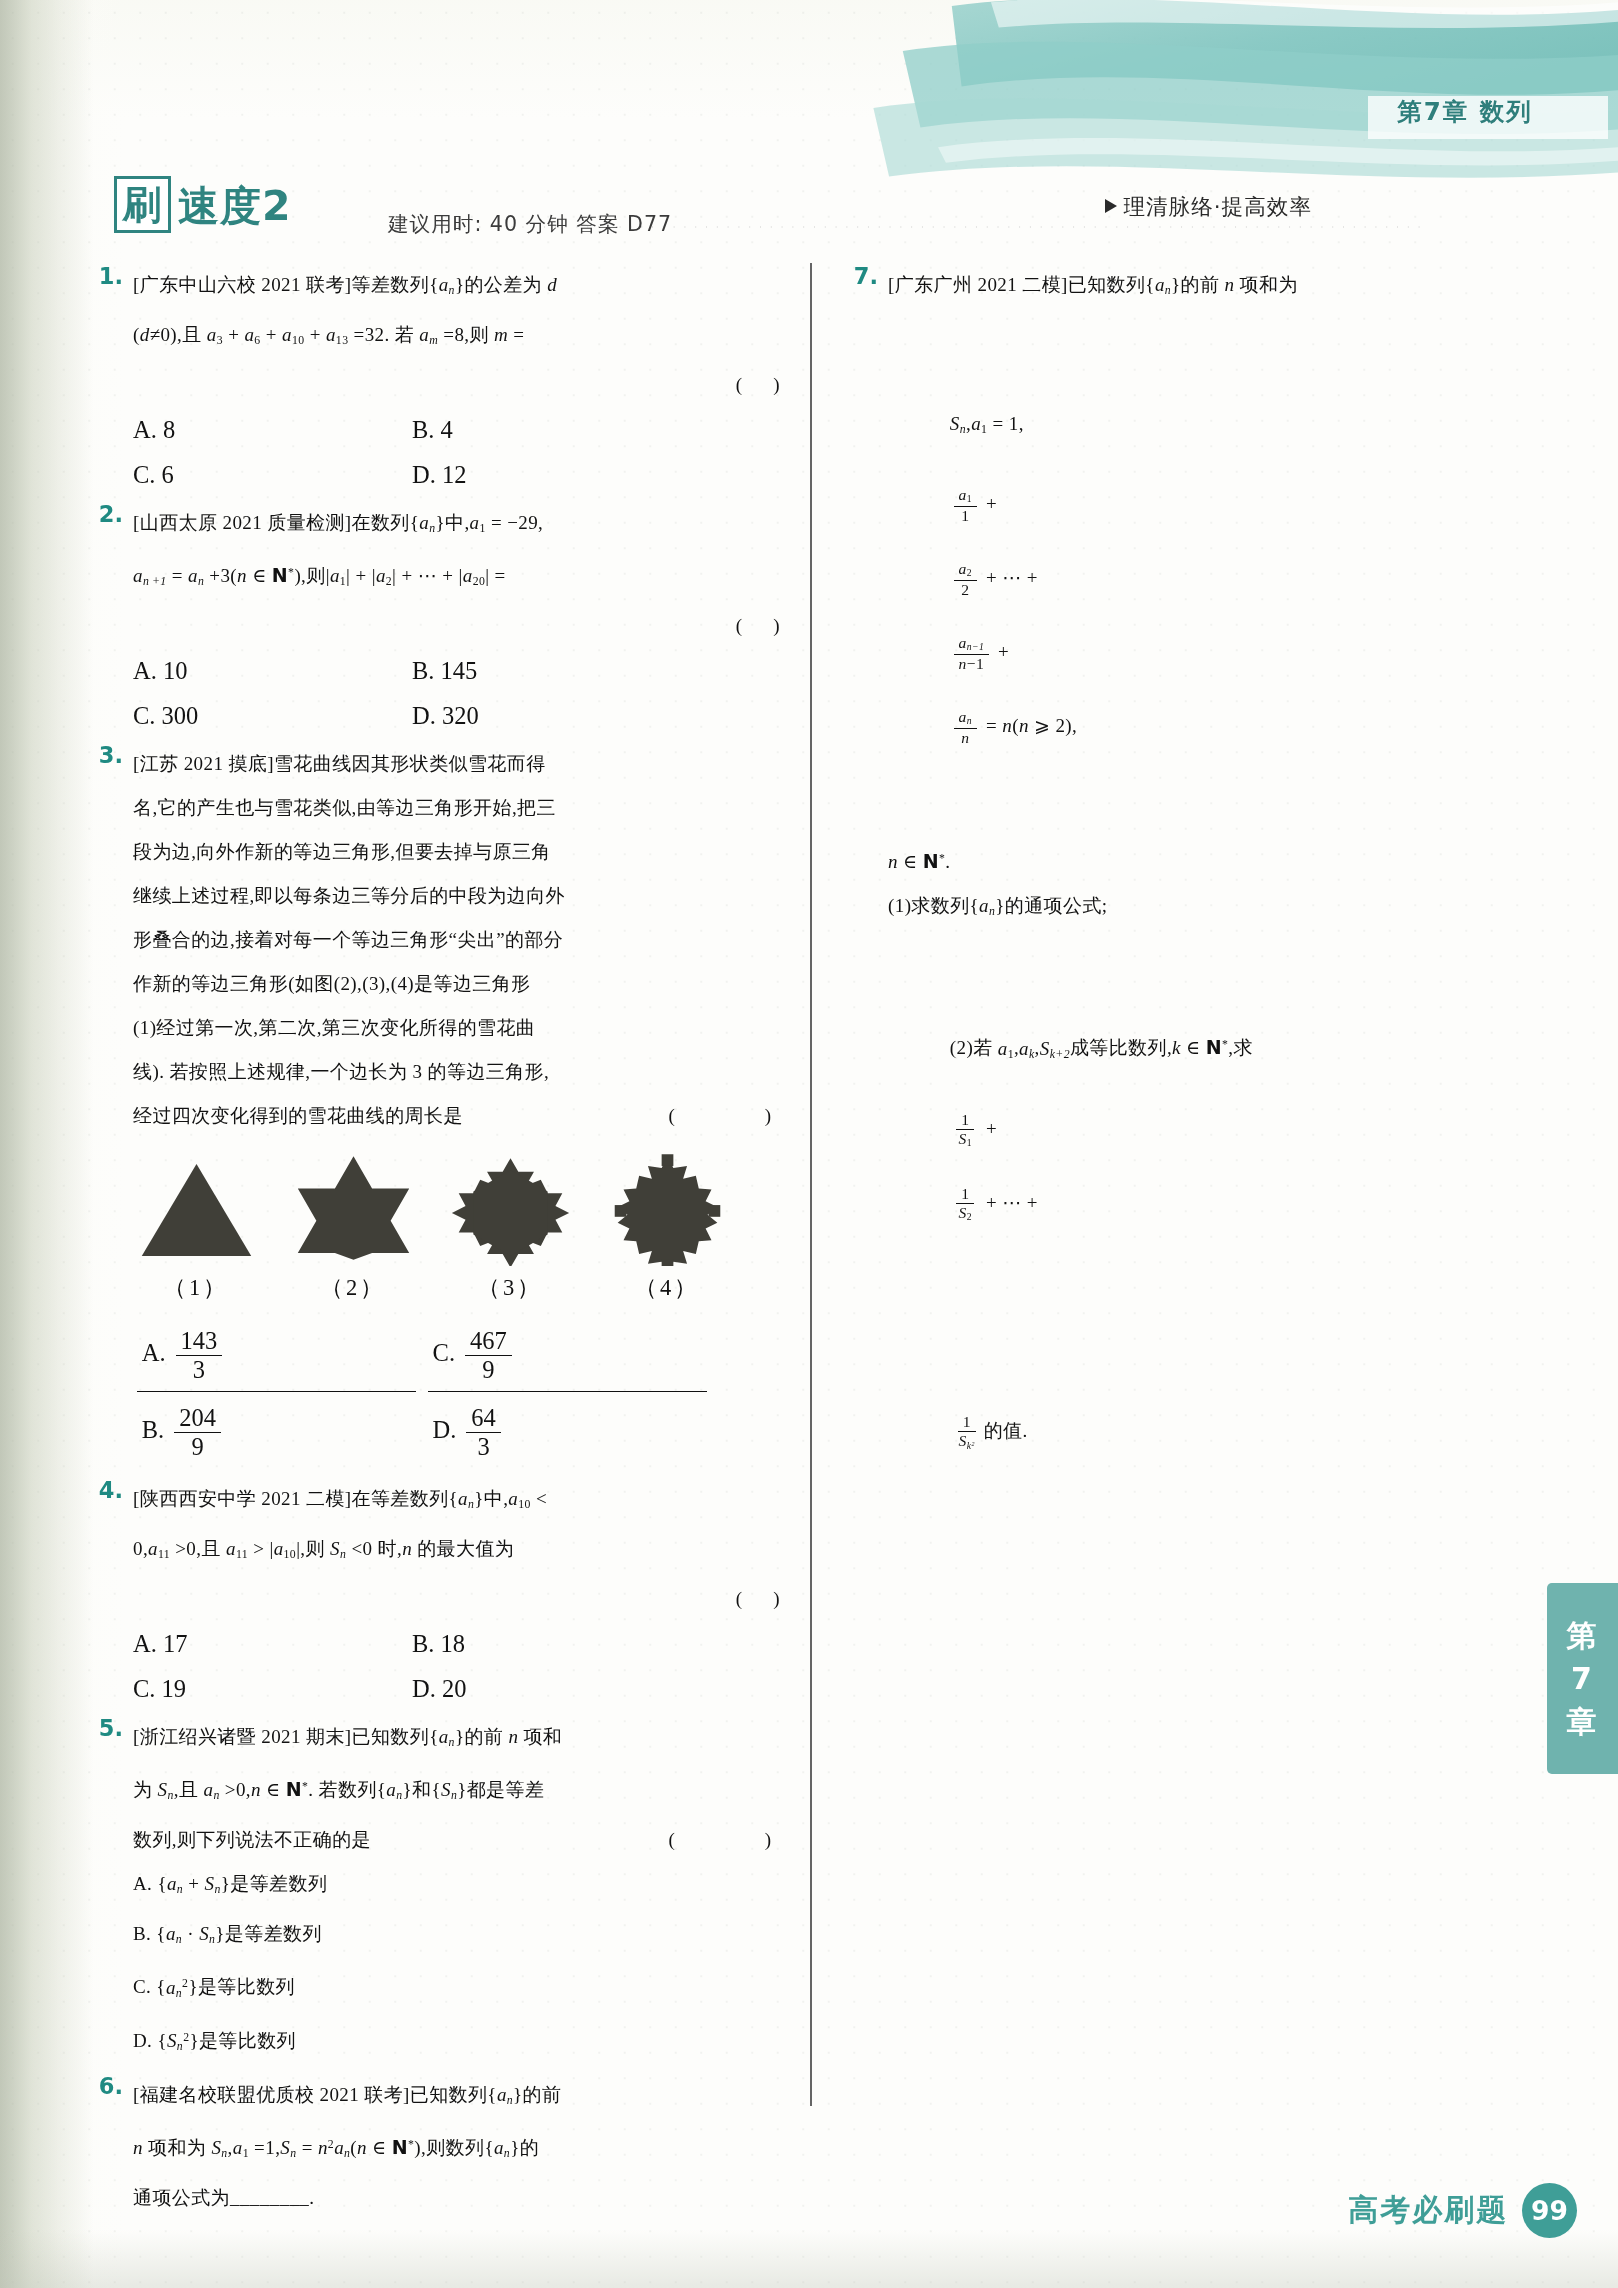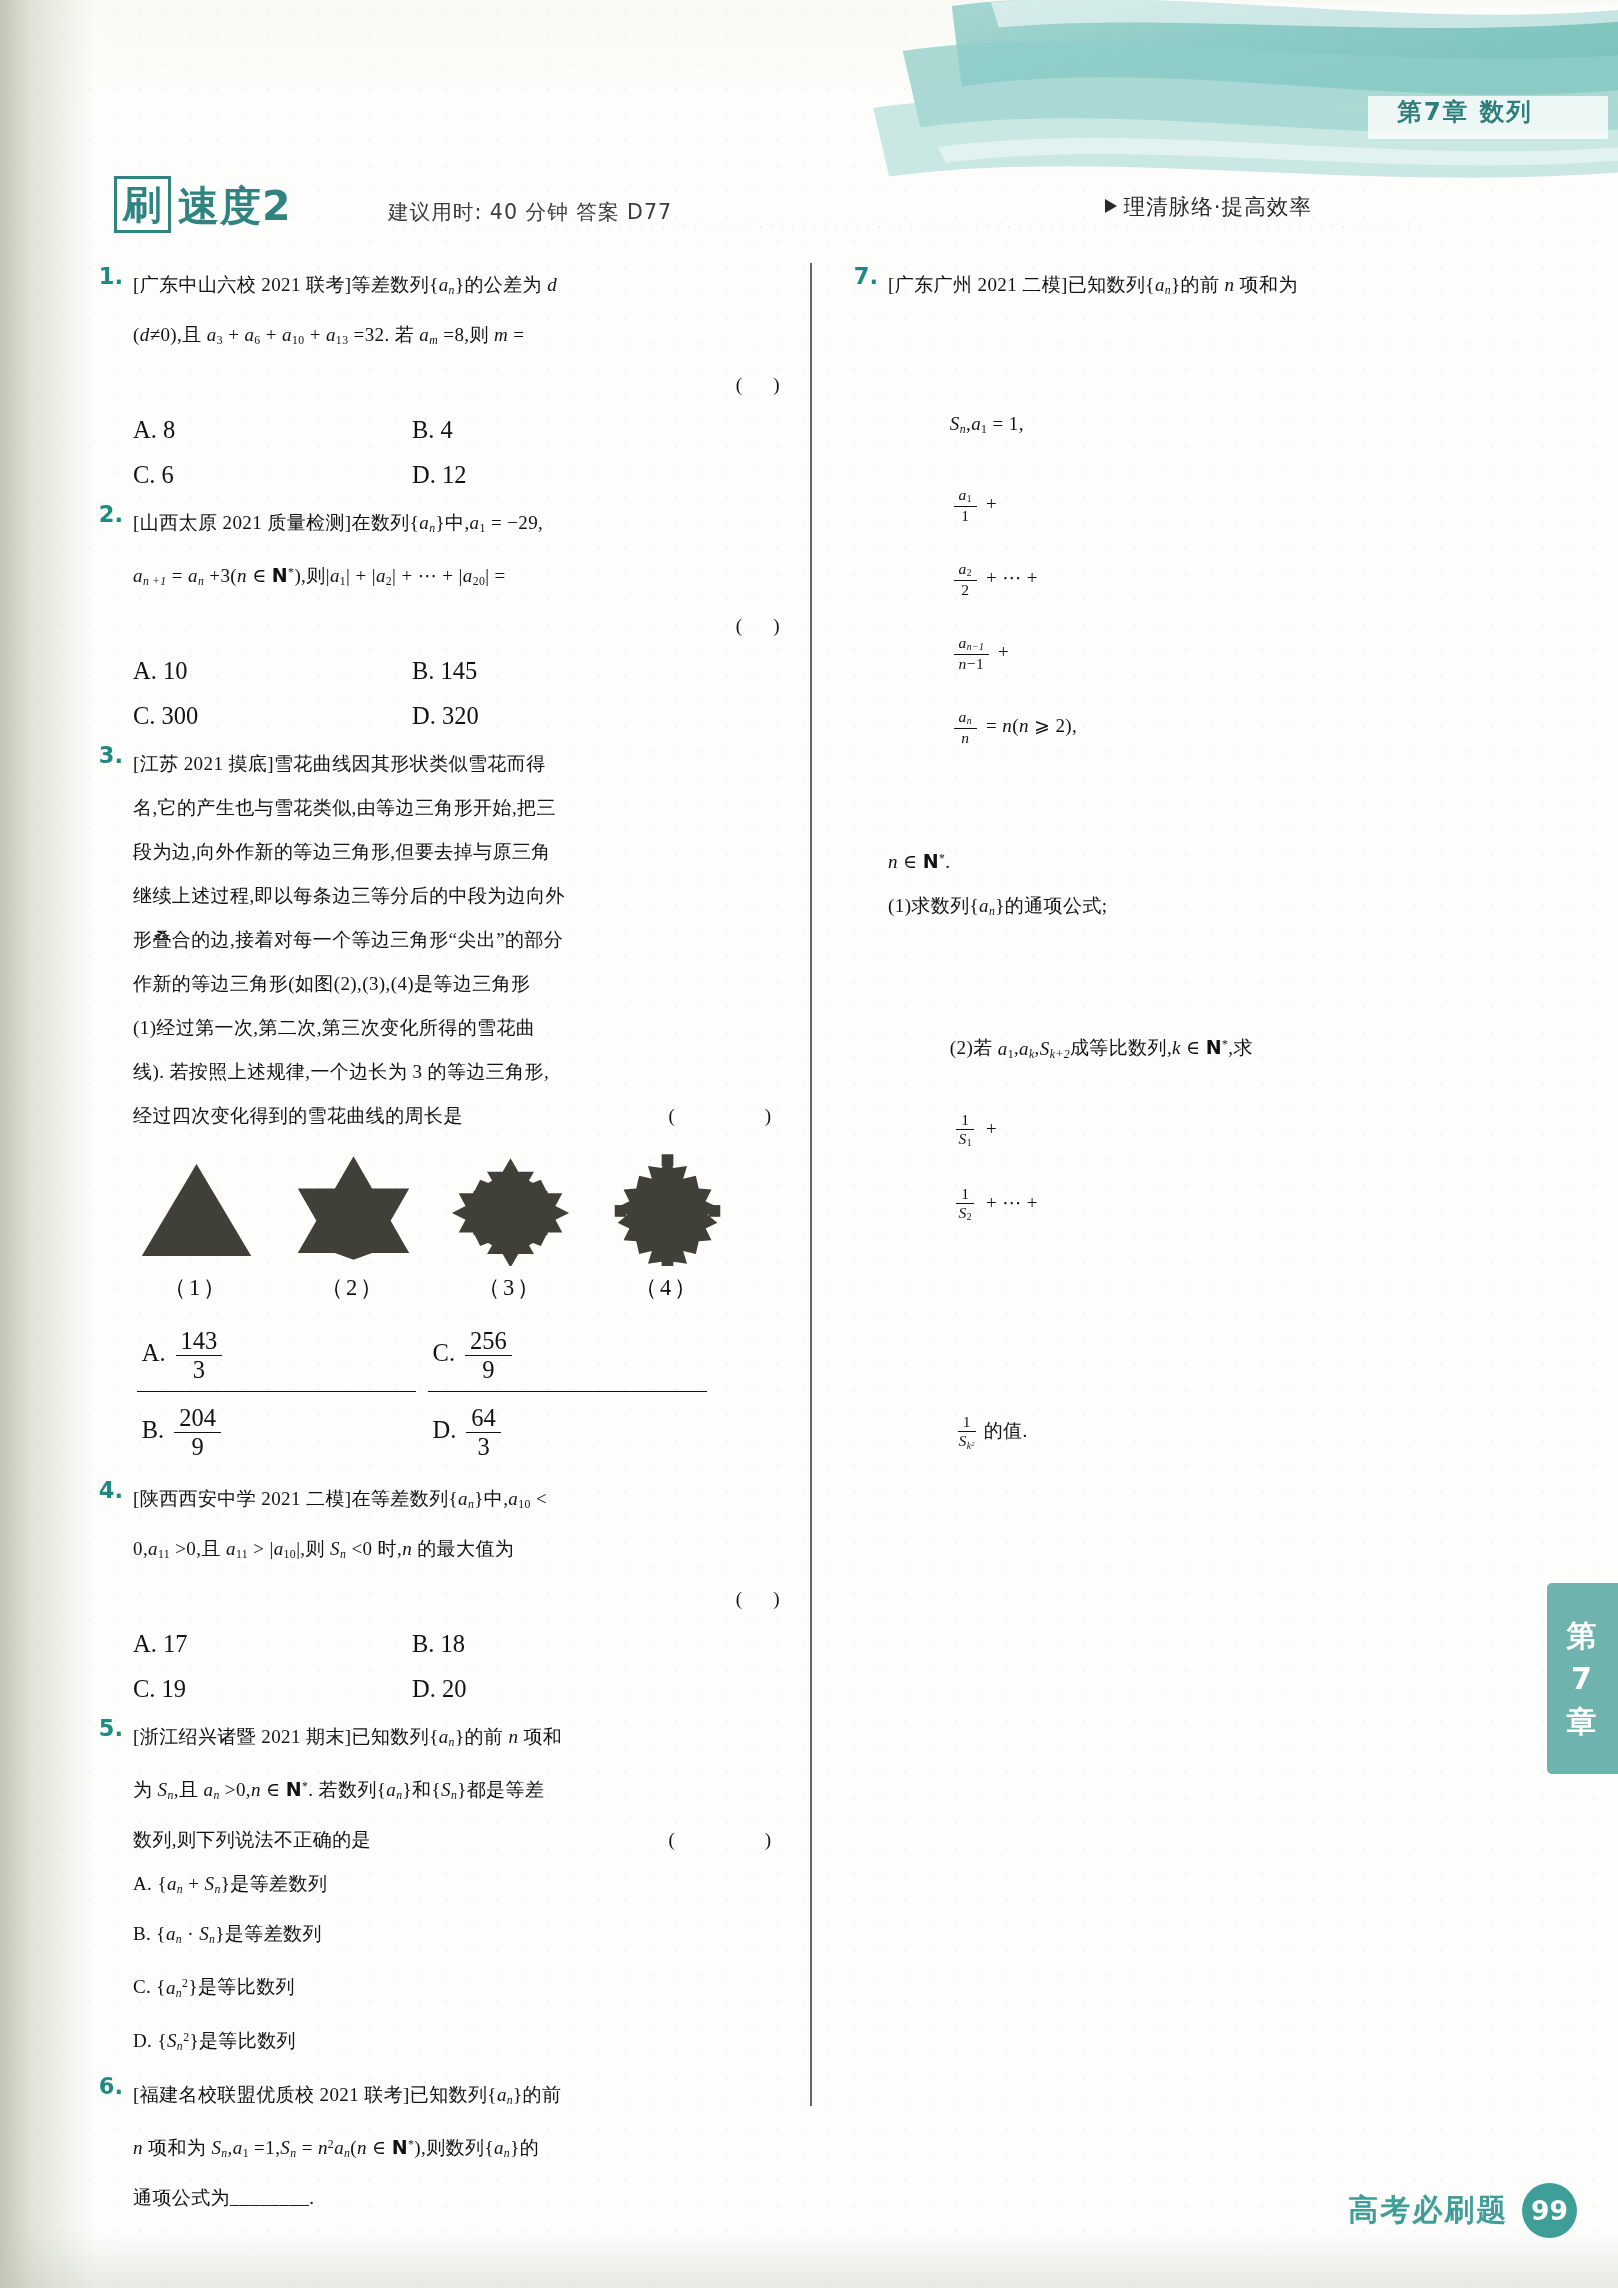--- a/index.html
+++ b/index.html
@@ -65,21 +65,21 @@
     font-family:"DejaVu Sans","Liberation Sans",sans-serif;
     background:#fff;
   }
   .shua-title {
     position:absolute; left:84px; top:3.9px;
     color:#2f8480; font-weight:700; font-size:41px; line-height:57px;
     font-family:"DejaVu Sans","Liberation Sans",sans-serif;
     letter-spacing:1px;
   }
   .header-meta {
-    position:absolute; left:294px; top:24px;
+    position:absolute; left:294px; top:36px;
     font-size:20.6px; color:#3b3b3b; letter-spacing:1px;
     font-family:"DejaVu Sans","Liberation Sans",sans-serif;
   }
   .header-dots {
     position:absolute; left:294px; top:51px; width:1034px; height:3.9px;
     background-image:radial-gradient(#6a6a6a 1.1px, rgba(0,0,0,0) 1.4px);
     background-size:10.8px 3.9px;
   }
   .header-right {
     position:absolute; right:267px; top:17.6px;
@@ -322,21 +322,21 @@
               <span class="frac">
                   <span>204</span>
                   <span>9</span>
                 </span>
             </span>
           </div>
           <div class="optrow frac">
             <span class="opt">
               <span>C.</span>
               <span class="frac">
-                  <span>256</span>
+                  <span>467</span>
                   <span>9</span>
                 </span>
             </span>
             <span class="opt">
               <span>D.</span>
               <span class="frac">
                   <span>64</span>
                   <span>3</span>
                 </span>
             </span>

